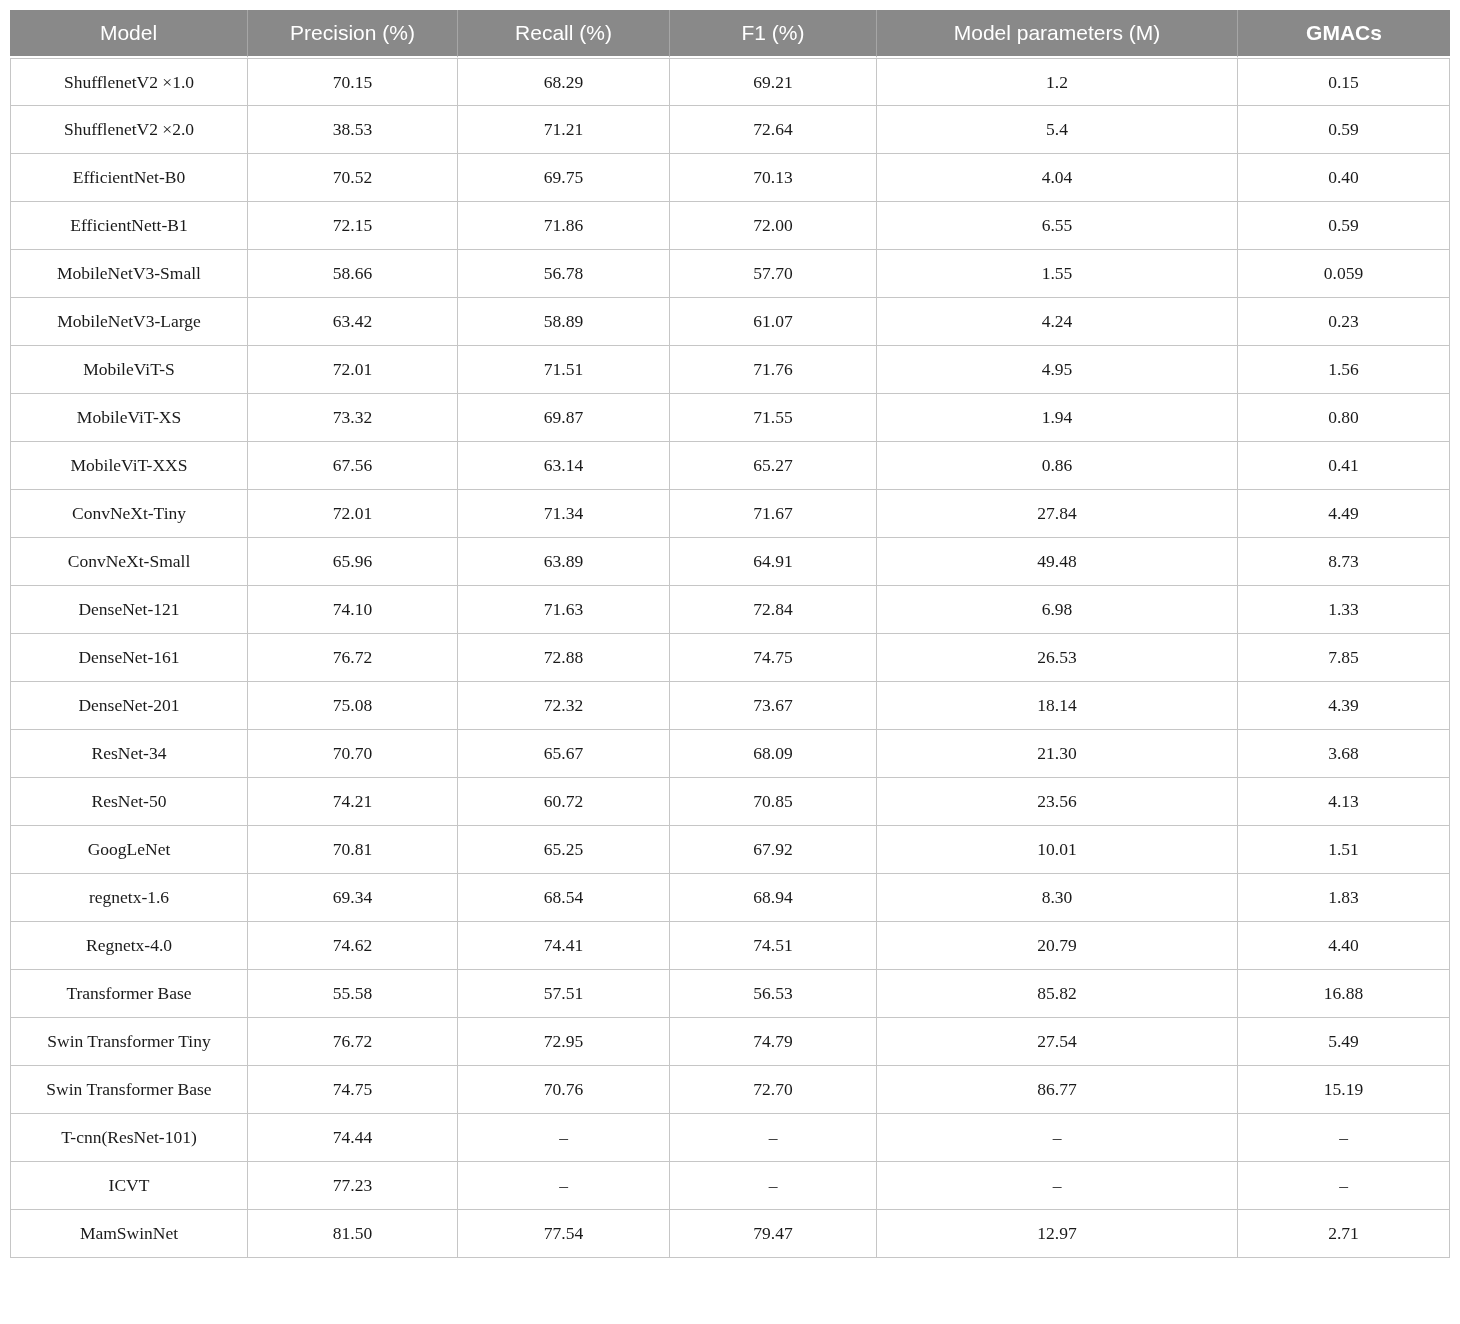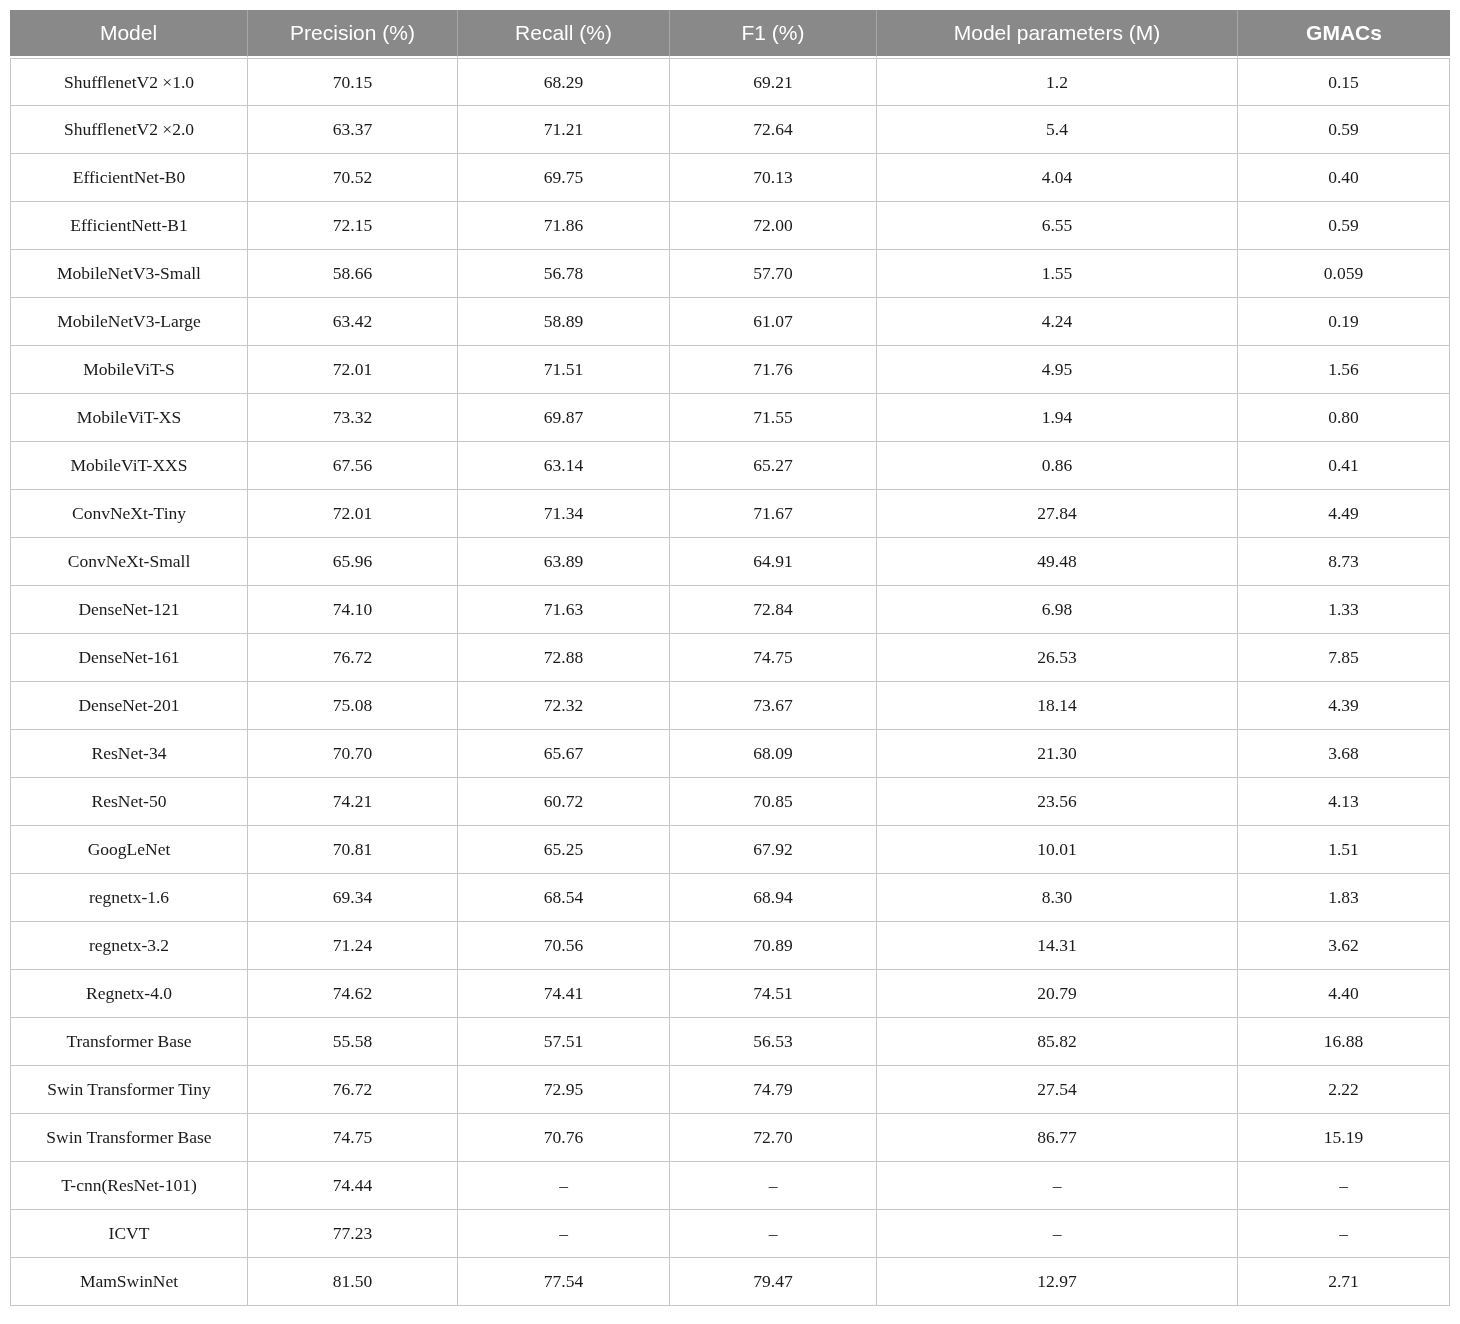--- a/index.html
+++ b/index.html
@@ -84,21 +84,21 @@
         <tr>
           <td>ShufflenetV2 ×1.0</td>
           <td>70.15</td>
           <td>68.29</td>
           <td>69.21</td>
           <td>1.2</td>
           <td>0.15</td>
         </tr>
         <tr>
           <td>ShufflenetV2 ×2.0</td>
-          <td>63.37</td>
+          <td>38.53</td>
           <td>71.21</td>
           <td>72.64</td>
           <td>5.4</td>
           <td>0.59</td>
         </tr>
         <tr>
           <td>EfficientNet-B0</td>
           <td>70.52</td>
           <td>69.75</td>
           <td>70.13</td>
@@ -120,21 +120,21 @@
           <td>57.70</td>
           <td>1.55</td>
           <td>0.059</td>
         </tr>
         <tr>
           <td>MobileNetV3-Large</td>
           <td>63.42</td>
           <td>58.89</td>
           <td>61.07</td>
           <td>4.24</td>
-          <td>0.19</td>
+          <td>0.23</td>
         </tr>
         <tr>
           <td>MobileViT-S</td>
           <td>72.01</td>
           <td>71.51</td>
           <td>71.76</td>
           <td>4.95</td>
           <td>1.56</td>
         </tr>
         <tr>
@@ -219,28 +219,20 @@
         </tr>
         <tr>
           <td>regnetx-1.6</td>
           <td>69.34</td>
           <td>68.54</td>
           <td>68.94</td>
           <td>8.30</td>
           <td>1.83</td>
         </tr>
         <tr>
-          <td>regnetx-3.2</td>
-          <td>71.24</td>
-          <td>70.56</td>
-          <td>70.89</td>
-          <td>14.31</td>
-          <td>3.62</td>
-        </tr>
-        <tr>
           <td>Regnetx-4.0</td>
           <td>74.62</td>
           <td>74.41</td>
           <td>74.51</td>
           <td>20.79</td>
           <td>4.40</td>
         </tr>
         <tr>
           <td>Transformer Base</td>
           <td>55.58</td>
@@ -248,21 +240,21 @@
           <td>56.53</td>
           <td>85.82</td>
           <td>16.88</td>
         </tr>
         <tr>
           <td>Swin Transformer Tiny</td>
           <td>76.72</td>
           <td>72.95</td>
           <td>74.79</td>
           <td>27.54</td>
-          <td>2.22</td>
+          <td>5.49</td>
         </tr>
         <tr>
           <td>Swin Transformer Base</td>
           <td>74.75</td>
           <td>70.76</td>
           <td>72.70</td>
           <td>86.77</td>
           <td>15.19</td>
         </tr>
         <tr>

